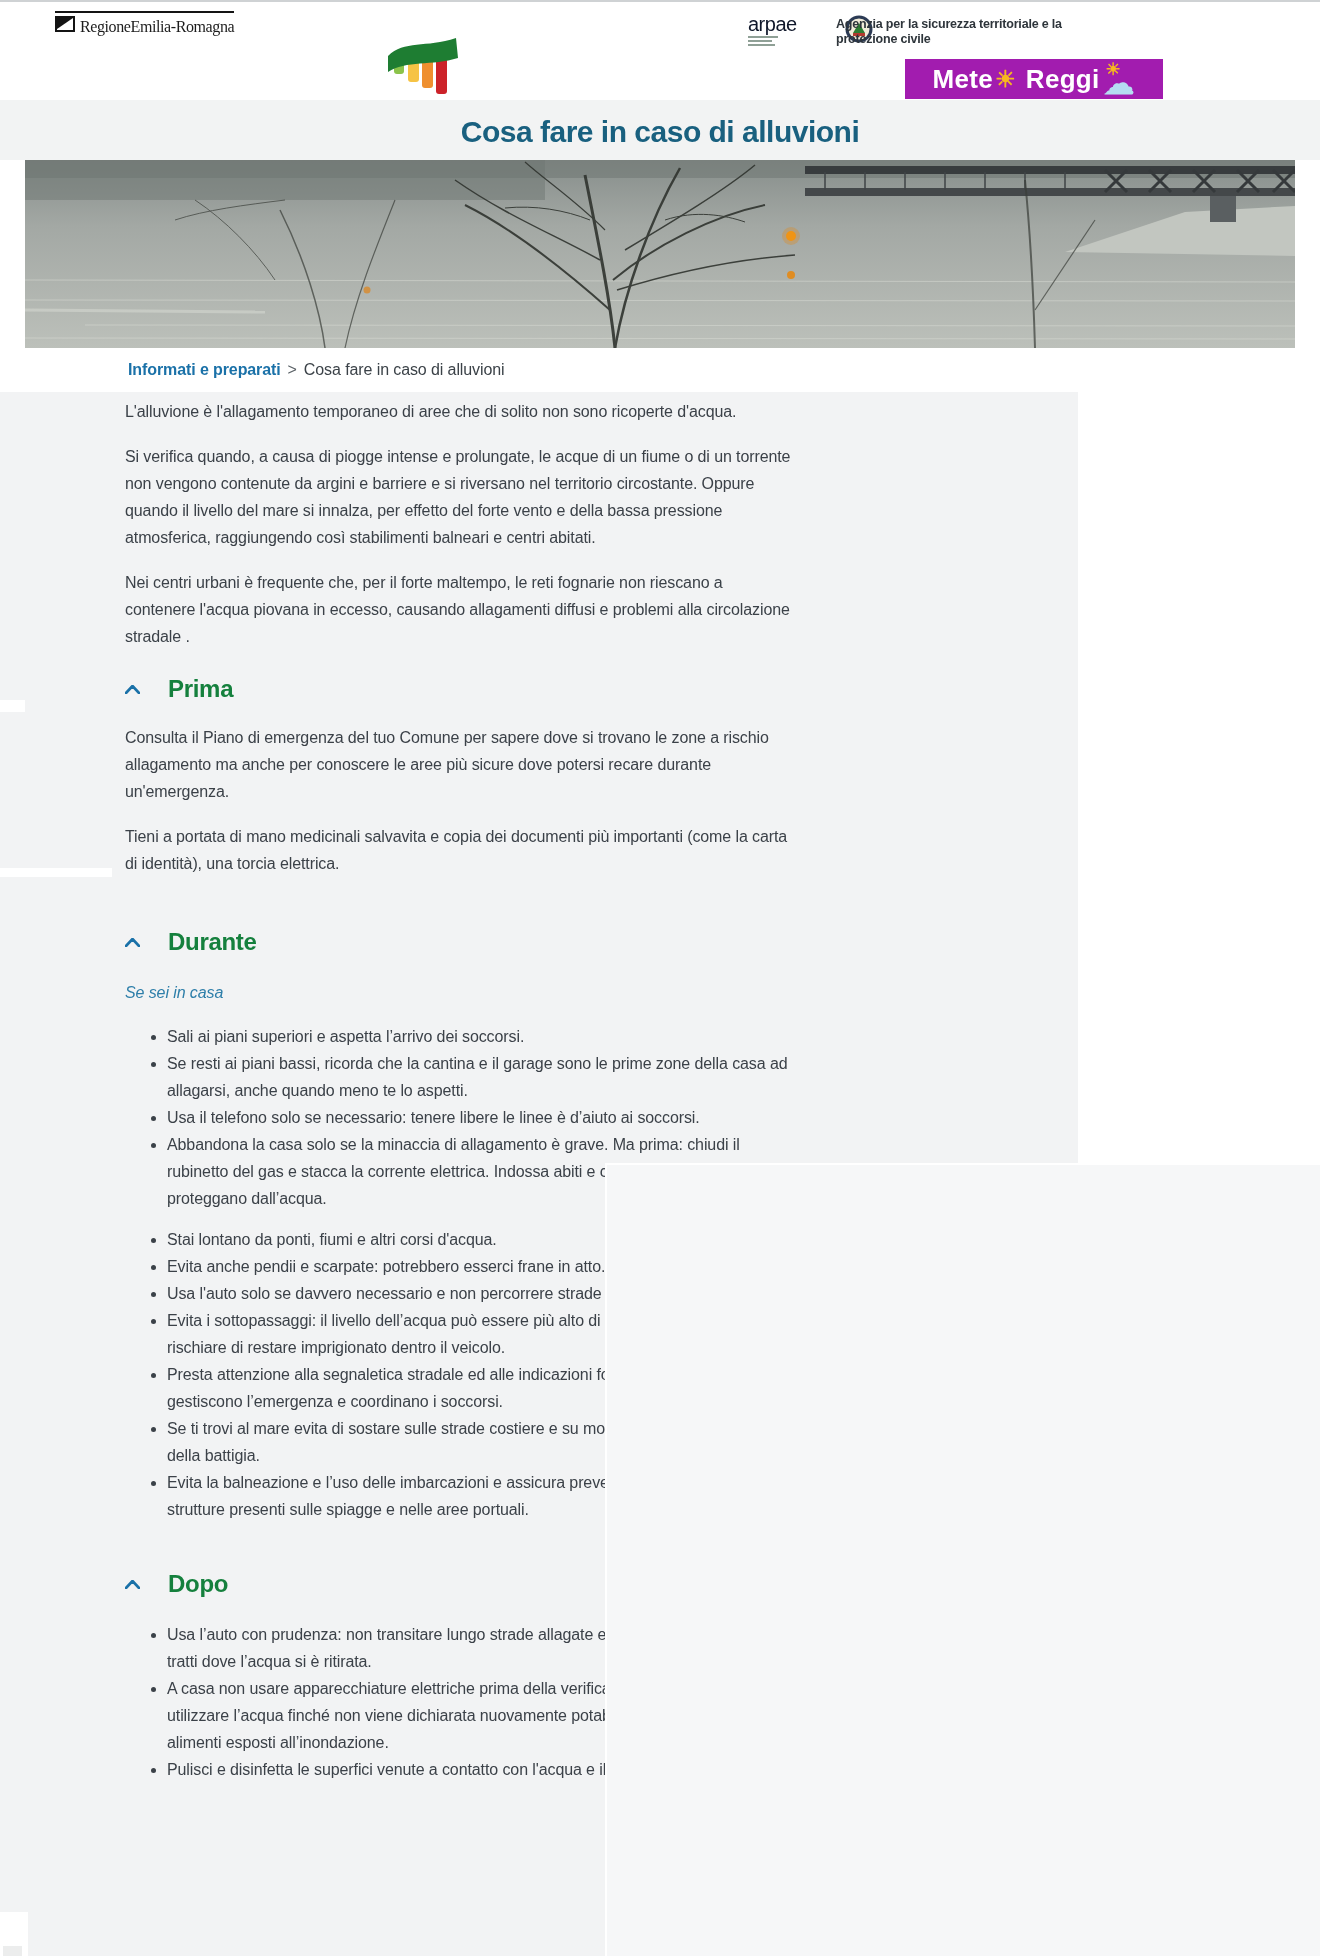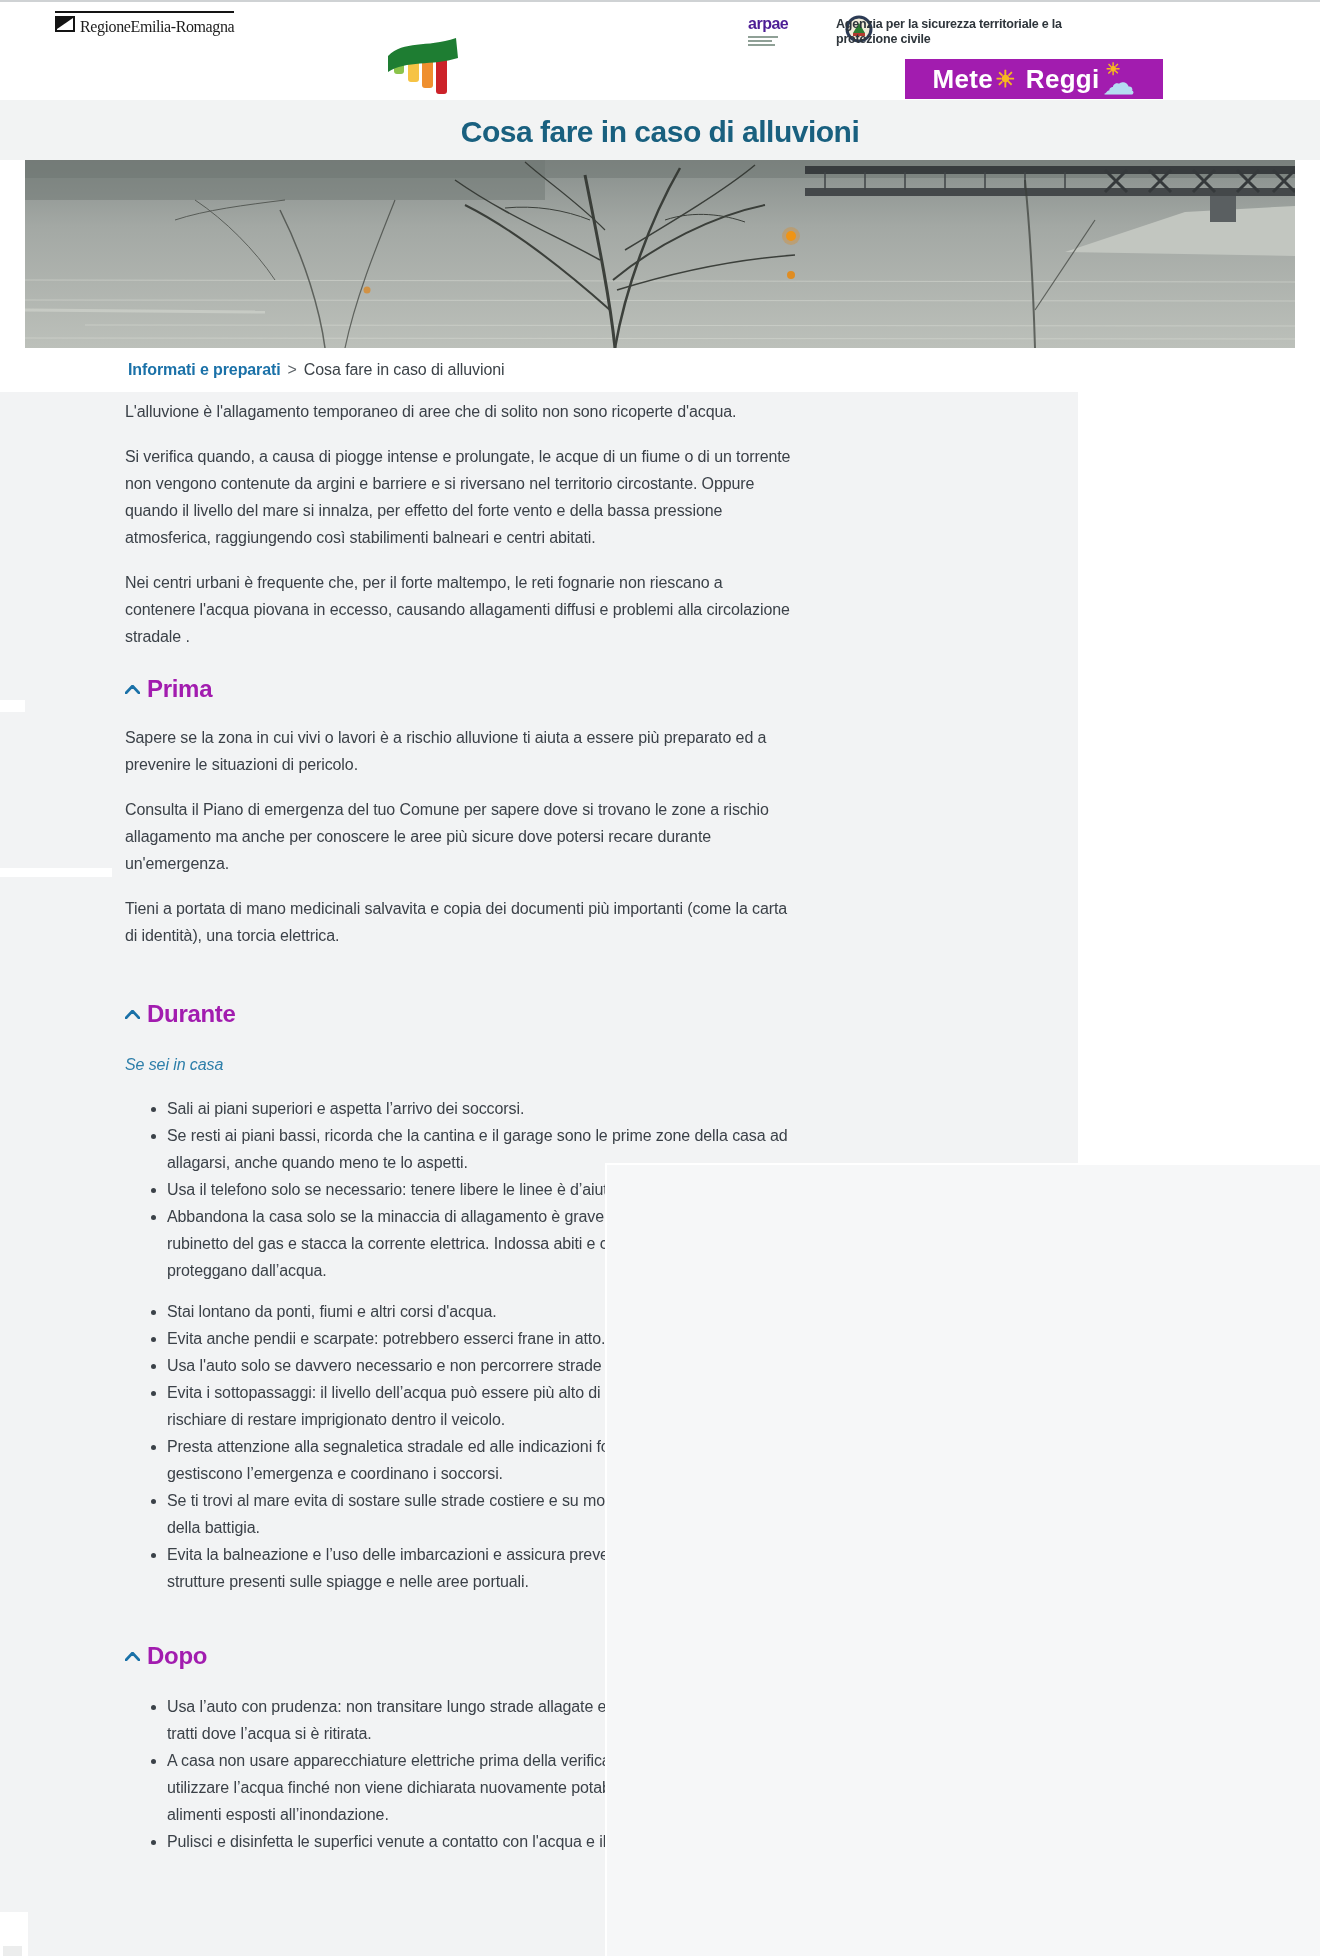--- a/index.html
+++ b/index.html
@@ -13,21 +13,21 @@
   
   #header { position:absolute; top:0; left:0; width:1320px; height:100px; background:#fff; border-top:2px solid #cfd2d4; }
   .region-logo { position:absolute; left:55px; top:9px; border-top:2px solid #141414; padding-top:3px; display:flex; gap:5px; align-items:flex-end; cursor:pointer; }
   .region-logo .rl-text { font-family:"Liberation Serif", serif; font-size:16px; color:#1c1c1c; letter-spacing:-0.4px; }
 
   .allerta { position:absolute; left:388px; top:34px; display:flex; gap:14px; align-items:flex-start; cursor:pointer; }
   .allerta-title { font-size:22px; font-weight:bold; color:#343b41; letter-spacing:-0.3px; line-height:24px; }
   .allerta-sub { font-size:11.5px; color:#73808a; line-height:14px; margin-top:5px; letter-spacing:0; }
 
   .arpae { position:absolute; left:748px; top:12px; cursor:pointer; }
-  .arpae-word { font-size:16px; font-weight:bold; color:#4c1d95; letter-spacing:-0.5px; line-height:20px; }
+  .arpae-word { font-size:20px; font-weight:normal; color:#0f172a; letter-spacing:-0.5px; line-height:20px; }
   .arpae-lines div { height:2px; background:#8fa096; margin-top:2px; }
 
   .emblem { position:absolute; left:845px; top:13px; cursor:pointer; }
   .agency-text { position:absolute; left:836px; top:15px; font-size:12.5px; font-weight:bold; color:#2e353b; line-height:15px; letter-spacing:-0.2px; cursor:pointer; }
 
   .meteo-banner {
     position:absolute; left:905px; top:57px; width:258px; height:40px; background:#a21caf;
     display:flex; align-items:center; justify-content:center; color:#fff;
     font-weight:bold; font-size:26px; letter-spacing:0.3px; cursor:pointer; overflow:hidden;
   }
@@ -48,21 +48,21 @@
   #breadcrumb-bar { position:absolute; top:348px; left:0; width:1320px; height:44px; background:#fff; }
   .crumbs { margin-left:128px; line-height:44px; font-size:16px; }
   .crumb-link { color:#1a71a8; font-weight:bold; cursor:pointer; text-decoration:none; }
   .crumb-sep { color:#5a6166; margin:0 7px; font-weight:normal; }
   .crumb-current { color:#3b4248; }
 
   
   #content { position:absolute; top:392px; left:0; width:1078px; height:1564px; background:#f2f3f4; }
   .article { margin-left:125px; width:668px; padding-top:6px; color:#3b4148; font-size:16px; line-height:27px; }
   .article p { margin:0 0 18px; }
-  h2.section { display:flex; align-items:center; gap:7px; color:#a21caf; font-size:24px; font-weight:600;
+  h2.section { display:flex; align-items:center; gap:28px; color:#15803d; font-size:24px; font-weight:600;
                margin:22px 0 18px; line-height:34px; letter-spacing:-0.3px; cursor:pointer; }
   h2.section.mt-48 { margin-top:48px; }
   h2.section.mt-44 { margin-top:44px; }
   .chev { flex:0 0 auto; display:block; }
   .subhead { color:#2d7ea9; font-style:italic; font-size:16px; margin:22px 0 0; line-height:24px; }
   .subhead.tight { margin-top:6px; }
   .article ul { margin:18px 0 0; padding-left:42px; }
   .article ul.mt-14 { margin-top:14px; }
   .article ul.mt-20 { margin-top:20px; }
   .article li { margin:0; padding-right:4px; }
@@ -228,21 +228,20 @@
     <p>L'alluvione è l'allagamento temporaneo di aree che di solito non sono ricoperte d'acqua.</p>
     <p>Si verifica quando, a causa di piogge intense e prolungate, le acque di un fiume o di un torrente non vengono contenute da argini e barriere e si riversano nel territorio circostante. Oppure quando il livello del mare si innalza, per effetto del forte vento e della bassa pressione atmosferica, raggiungendo così stabilimenti balneari e centri abitati.</p>
     <p>Nei centri urbani è frequente che, per il forte maltempo, le reti fognarie non riescano a contenere l'acqua piovana in eccesso, causando allagamenti diffusi e problemi alla circolazione stradale .</p>
 
     <h2 class="section">
       <svg class="chev" width="15" height="9" viewBox="0 0 15 9">
           <polyline points="1,8 7.5,1 14,8" fill="none" stroke="#1a71a8" stroke-width="2.6" stroke-linecap="round" stroke-linejoin="round"></polyline>
         </svg>
       <span>Prima</span>
     </h2>
-    <p>Sapere se la zona in cui vivi o lavori è a rischio alluvione ti aiuta a essere più preparato ed a prevenire le situazioni di pericolo.</p>
     <p>Consulta il Piano di emergenza del tuo Comune per sapere dove si trovano le zone a rischio allagamento ma anche per conoscere le aree più sicure dove potersi recare durante un'emergenza.</p>
     <p>Tieni a portata di mano medicinali salvavita e copia dei documenti più importanti (come la carta di identità), una torcia elettrica.</p>
 
     <h2 class="section mt-48">
       <svg class="chev" width="15" height="9" viewBox="0 0 15 9">
           <polyline points="1,8 7.5,1 14,8" fill="none" stroke="#1a71a8" stroke-width="2.6" stroke-linecap="round" stroke-linejoin="round"></polyline>
         </svg>
       <span>Durante</span>
     </h2>
 

